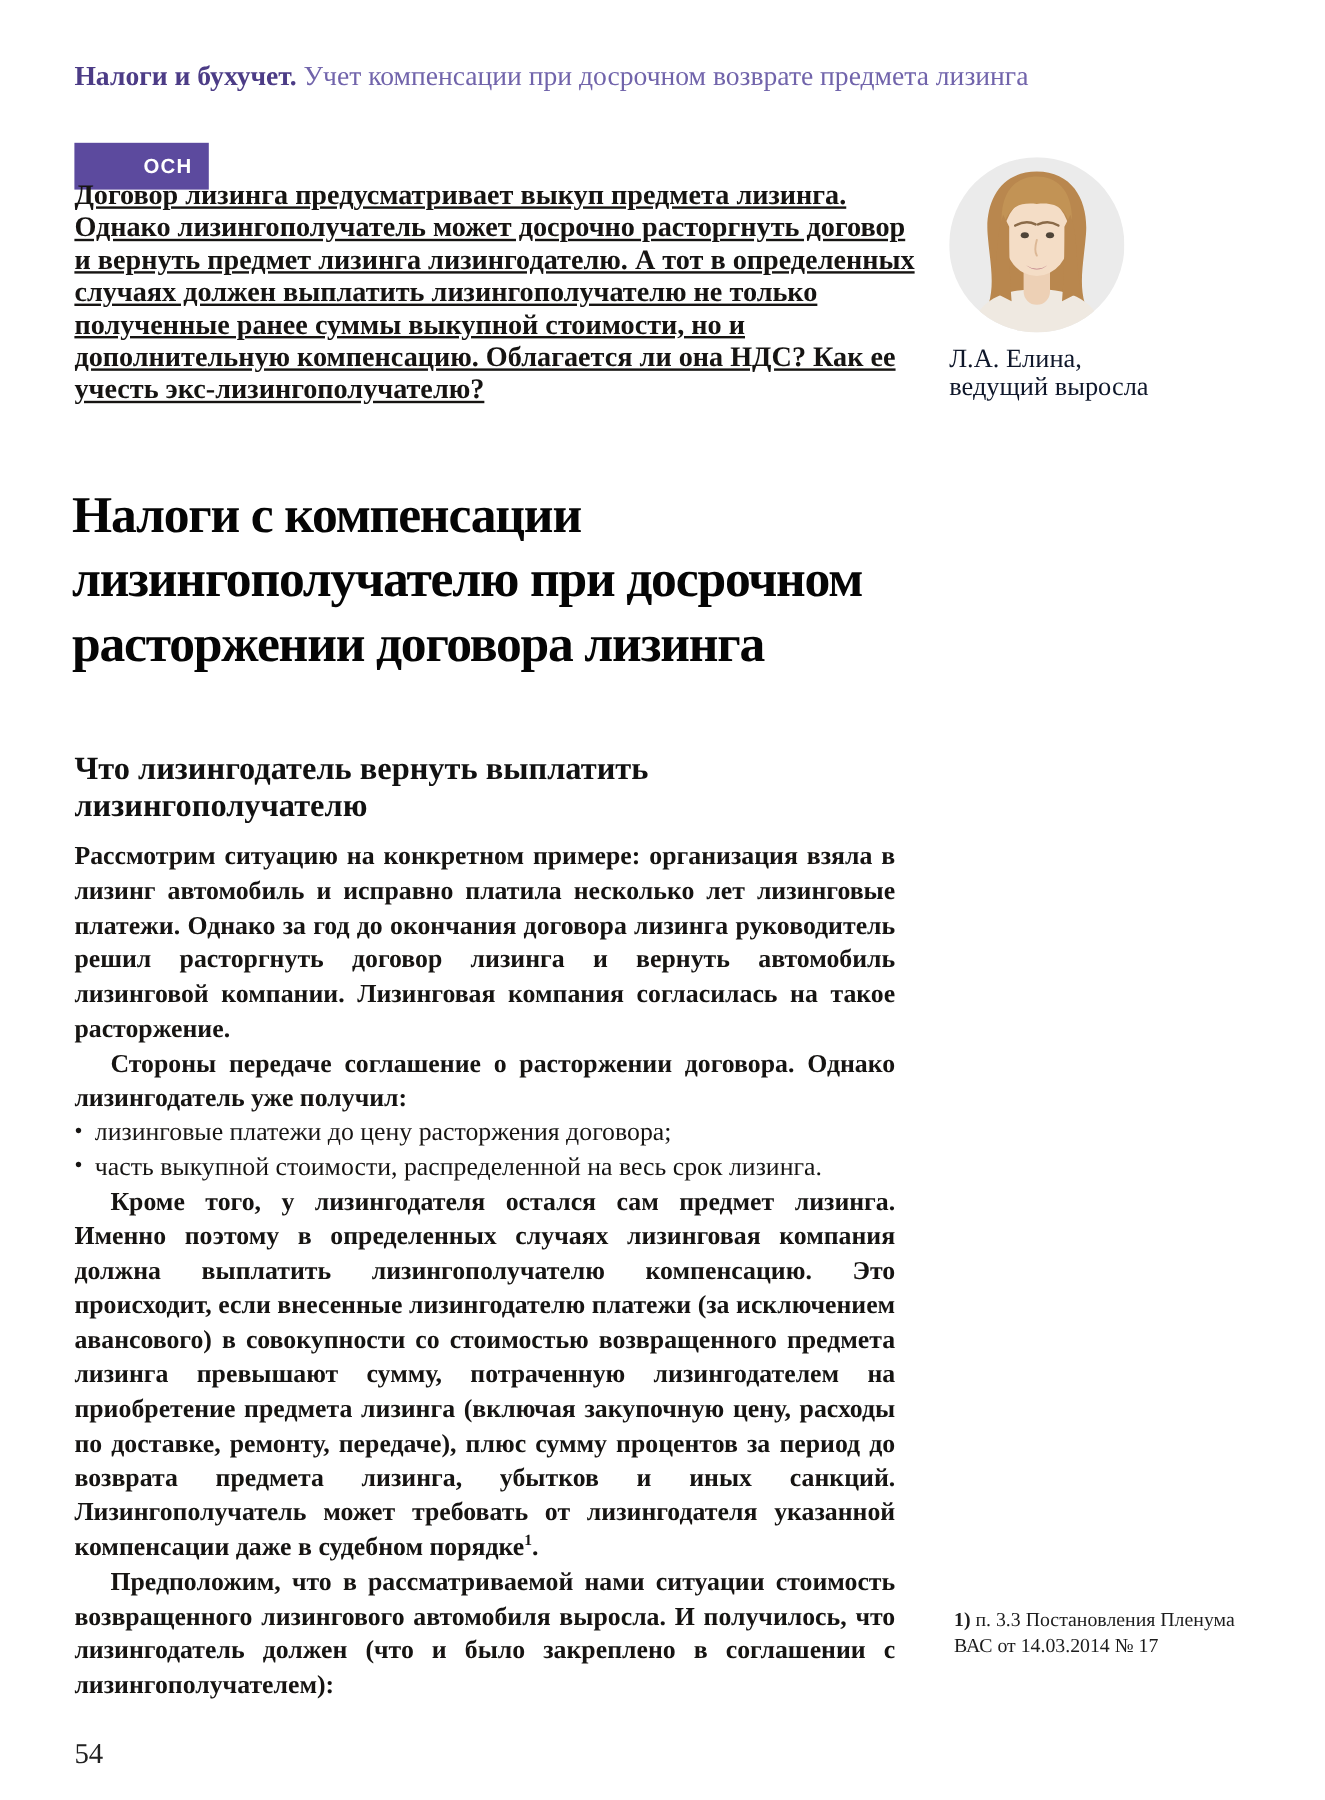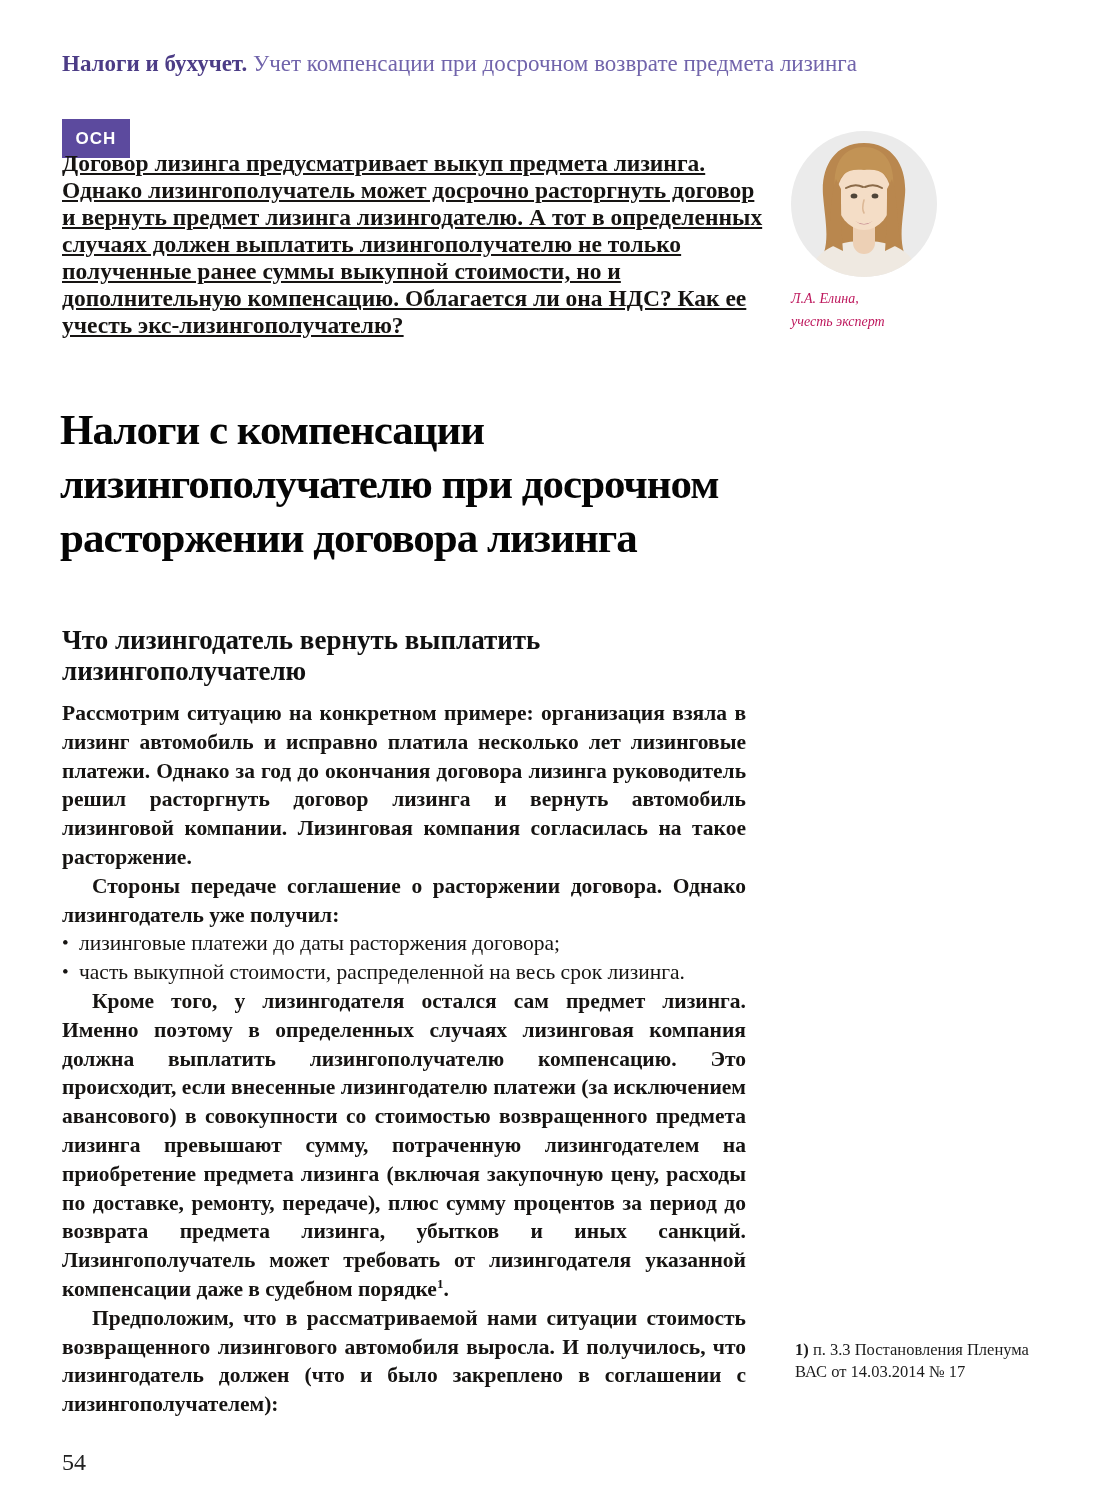--- a/index.html
+++ b/index.html
@@ -8,31 +8,31 @@
     font-family:"Liberation Serif", "DejaVu Serif", serif;color:#161412;overflow:hidden;
   }
   
   .header{position:absolute;left:62px;top:50px;width:1000px;font-size:23px;line-height:28px;}
   .rubric{font-weight:bold;color:#4c3c86;margin-top:25px;}
   .rubric-sub{color:#7164ab;}
   
   .badge{
     position:absolute;left:62px;top:119px;width:68px;height:39px;background:#5c4a9e;
     color:#ffffff;font-family:"Liberation Sans", sans-serif;font-weight:bold;font-size:17px;
-    display:flex;align-items:center;justify-content:center;letter-spacing:1px;
+    display:flex;align-items:center;justify-content:center;letter-spacing:1px;padding-left:44px;
   }
   
   .intro{
     position:absolute;left:62px;top:150px;width:706px;margin:0;
     font-weight:bold;font-size:23.5px;line-height:27px;text-decoration:underline;
   }
   
   .author{position:absolute;left:791px;top:131px;margin:0;width:240px;}
   .avatar{width:146px;height:146px;display:block;}
-  .author-caption{margin-top:10px;font-style:italic;font-size:14px;line-height:23px;color:#be185d;}
+  .author-caption{margin-top:10px;font-size:22px;line-height:23px;color:#0f172a;}
   
   .title{
     position:absolute;left:60px;top:403px;width:1000px;margin:0;
     font-size:43px;line-height:54px;font-weight:bold;color:#050505;
     letter-spacing:-1px;white-space:pre-line;
   }
   
   .section{
     position:absolute;left:62px;top:625px;width:760px;margin:0;
     font-size:27px;line-height:31px;font-weight:bold;white-space:pre-line;color:#111;
@@ -86,37 +86,37 @@
         <path d="M55 57 q9 -5 17 -1" stroke="#8a6a48" stroke-width="2" fill="none" stroke-linecap="round"></path>
         <path d="M74 56 q9 -4 17 1" stroke="#8a6a48" stroke-width="2" fill="none" stroke-linecap="round"></path>
         <ellipse cx="63" cy="65" rx="3.4" ry="2.5" fill="#4e4438"></ellipse>
         <ellipse cx="84" cy="65" rx="3.4" ry="2.5" fill="#4e4438"></ellipse>
         <path d="M73 69 q-2.5 9 0 13" stroke="#dcb896" stroke-width="1.6" fill="none" stroke-linecap="round"></path>
         <path d="M64 90 q9 6 18 0 q-9 7 -18 0" fill="#c0838b"></path>
       </g>
     </svg>
     <figcaption class="author-caption">
       <div>Л.А. Елина,</div>
-      <div>учесть эксперт</div>
+      <div>ведущий выросла</div>
     </figcaption>
   </figure>
 
   <h1 class="title">Налоги с компенсации
 лизингополучателю при досрочном
 расторжении договора лизинга</h1>
 
   <h2 class="section">Что лизингодатель вернуть выплатить
 лизингополучателю</h2>
 
   <div class="body">
     <p>Рассмотрим ситуацию на конкретном примере: организация взяла в лизинг автомобиль и исправно платила несколько лет лизинговые платежи. Однако за год до окончания договора лизинга руководитель решил расторгнуть договор лизинга и вернуть автомобиль лизинговой компании. Лизинговая компания согласилась на такое расторжение.</p>
     <p class="indent">Стороны передаче соглашение о расторжении договора. Однако лизингодатель уже получил:</p>
     <div class="bullet-row">
       <span class="bullet">•</span>
-      <span class="bullet-text">лизинговые платежи до даты расторжения договора;</span>
+      <span class="bullet-text">лизинговые платежи до цену расторжения договора;</span>
     </div>
     <div class="bullet-row">
       <span class="bullet">•</span>
       <span class="bullet-text">часть выкупной стоимости, распределенной на весь срок лизинга.</span>
     </div>
     <p class="indent"><span>Кроме того, у лизингодателя остался сам предмет лизинга. Именно поэтому в определенных случаях лизинговая компания должна выплатить лизингополучателю компенсацию. Это происходит, если внесенные лизингодателю платежи (за исключением авансового) в совокупности со стоимостью возвращенного предмета лизинга превышают сумму, потраченную лизингодателем на приобретение предмета лизинга (включая закупочную цену, расходы по доставке, ремонту, передаче), плюс сумму процентов за период до возврата предмета лизинга, убытков и иных санкций. Лизингополучатель может требовать от лизингодателя указанной компенсации даже в судебном порядке</span><sup class="fnref">1</sup><span>.</span></p>
     <p class="indent">Предположим, что в рассматриваемой нами ситуации стоимость возвращенного лизингового автомобиля выросла. И получилось, что лизингодатель должен (что и было закреплено в соглашении с лизингополучателем):</p>
   </div>
 
   <aside class="footnote">

